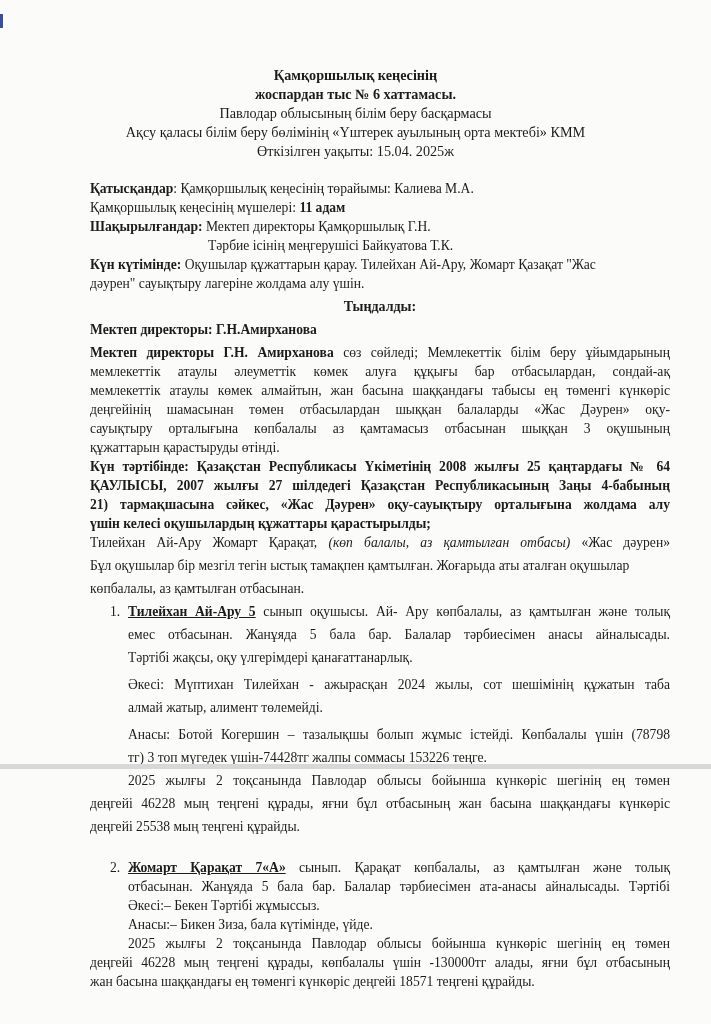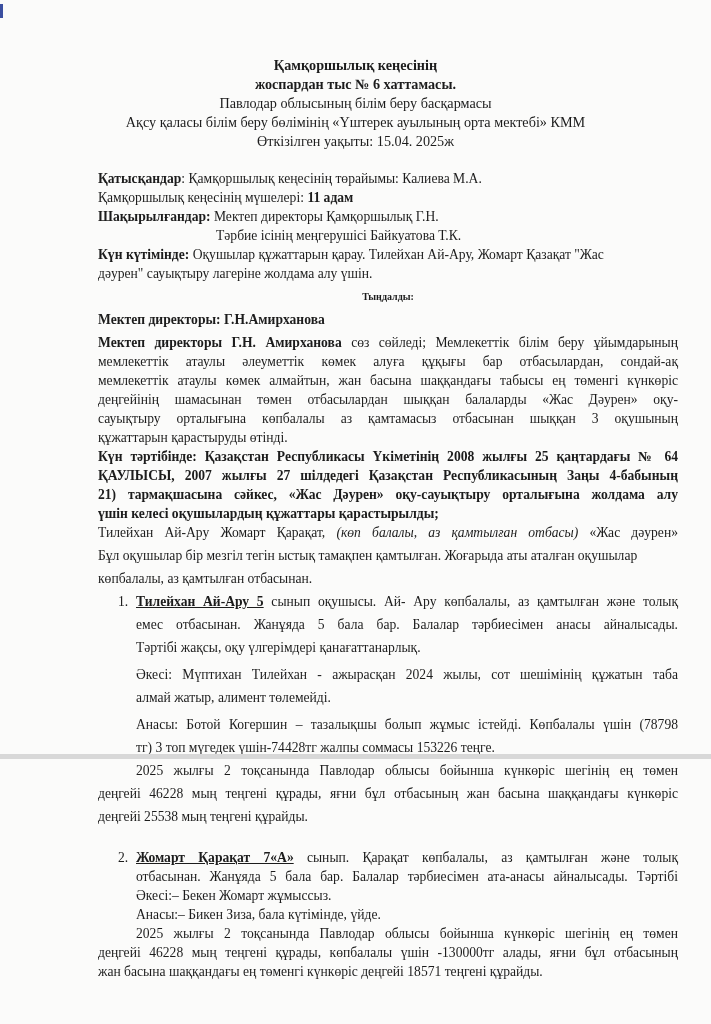--- a/index.html
+++ b/index.html
@@ -3,26 +3,26 @@
 <meta charset="utf-8">
 <style>
   html, body { margin: 0; padding: 0; }
   body {
     width: 711px; height: 1024px; overflow: hidden;
     background: #fbfbfa;
     font-family: "Liberation Serif", "DejaVu Serif", serif;
     color: #1c1c1c;
     position: relative;
   }
-  .page { position: absolute; left: 0; top: 4px; width: 711px; height: 755px; }
+  .page { position: absolute; left: 0; top: 14px; width: 711px; height: 755px; }
   .edge-mark { position: absolute; left: 0; top: 0; width: 3px; height: 14px; background: #3b4fa0; }
   .bottom-shadow { position: absolute; left: 0; bottom: 0; width: 711px; height: 5px; background: #d8d8d8; }
   .header { position: absolute; left: 0; top: 52px; width: 711px; text-align: center; font-size: 14.2px; line-height: 19px; }
   .header .b { font-weight: bold; }
-  .body { position: absolute; left: 90px; top: 165px; width: 580px; font-size: 13.6px; line-height: 19px; margin-left: 8px; }
+  .body { position: absolute; left: 90px; top: 165px; width: 580px; font-size: 13.6px; line-height: 19px; }
   .line { white-space: nowrap; }
   .just { text-align: justify; text-align-last: justify; white-space: normal; }
   .b { font-weight: bold; }
   .i { font-style: italic; }
   .u { text-decoration: underline; }
   .center { text-align: center; }
   .li { position: relative; padding-left: 38px; }
   .li .num { position: absolute; left: 20px; top: 0; }
   .gap4 { margin-top: 4px; }
   .gap8 { margin-top: 8px; }
@@ -56,21 +56,21 @@
       <span class="b">Шақырылғандар:</span>
       <span>Мектеп директоры  Қамқоршылық Г.Н.</span>
     </div>
     <div class="line" style="padding-left:118px">Тәрбие ісінің меңгерушісі Байкуатова Т.К.</div>
     <div class="line">
       <span class="b">Күн күтімінде:</span>
       <span>Оқушылар құжаттарын қарау.  Тилейхан Ай-Ару, Жомарт Қазақат   "Жас</span>
     </div>
     <div class="line">дәурен" сауықтыру лагеріне жолдама алу үшін.</div>
 
-    <div class="b center gap4" style="font-size:10px">Тыңдалды:</div>
+    <div class="b center gap4" style="font-size:14px">Тыңдалды:</div>
     <div class="b line gap4">Мектеп директоры: Г.Н.Амирханова</div>
 
     <div class="just gap4">
       <span class="b">Мектеп директоры Г.Н. Амирханова</span><span> сөз сөйледі; Мемлекеттік білім беру ұйымдарының</span>
     </div>
     <div class="just">мемлекеттік атаулы әлеуметтік көмек алуға құқығы бар отбасылардан, сондай-ақ</div>
     <div class="just">мемлекеттік атаулы көмек алмайтын, жан басына шаққандағы табысы ең төменгі күнкөріс</div>
     <div class="just">деңгейінің шамасынан төмен отбасылардан шыққан балаларды «Жас Дәурен» оқу-</div>
     <div class="just">сауықтыру орталығына көпбалалы аз қамтамасыз отбасынан шыққан 3 оқушының</div>
     <div class="line">құжаттарын қарастыруды өтінді.</div>
@@ -98,21 +98,21 @@
       <div class="line gap4">тг)   3 топ мүгедек үшін-74428тг  жалпы соммасы 153226 теңге.</div>
     </div>
     <div class="just gap4" style="padding-left:38px; margin-left:0">2025 жылғы 2 тоқсанында Павлодар облысы бойынша күнкөріс шегінің ең төмен</div>
     <div class="just gap4">деңгейі 46228 мың теңгені құрады, яғни бұл отбасының жан басына шаққандағы   күнкөріс</div>
     <div class="line gap4">деңгейі 25538  мың теңгені құрайды.</div>
 
     <div class="li gap22">
       <span class="num">2.</span>
       <div class="just"><span class="b u">Жомарт Қарақат 7«А»</span><span> сынып. Қарақат көпбалалы, аз қамтылған және толық</span></div>
       <div class="just">отбасынан. Жанұяда 5 бала бар. Балалар тәрбиесімен ата-анасы айналысады.  Тәртібі</div>
-      <div class="line">Әкесі:– Бекен Жомарт жұмыссыз.</div>
+      <div class="line">Әкесі:– Бекен Тәртібі жұмыссыз.</div>
       <div class="line">Анасы:– Бикен Зиза, бала күтімінде, үйде.</div>
     </div>
     <div class="just" style="padding-left:38px">2025 жылғы 2  тоқсанында Павлодар облысы бойынша күнкөріс шегінің ең төмен</div>
     <div class="just">деңгейі 46228  мың теңгені құрады, көпбалалы үшін -130000тг алады, яғни бұл отбасының</div>
     <div class="line">жан басына шаққандағы ең төменгі күнкөріс деңгейі 18571 теңгені құрайды.</div>
   </div>
 
   <div class="bottom-shadow"></div>
 </div>
 

